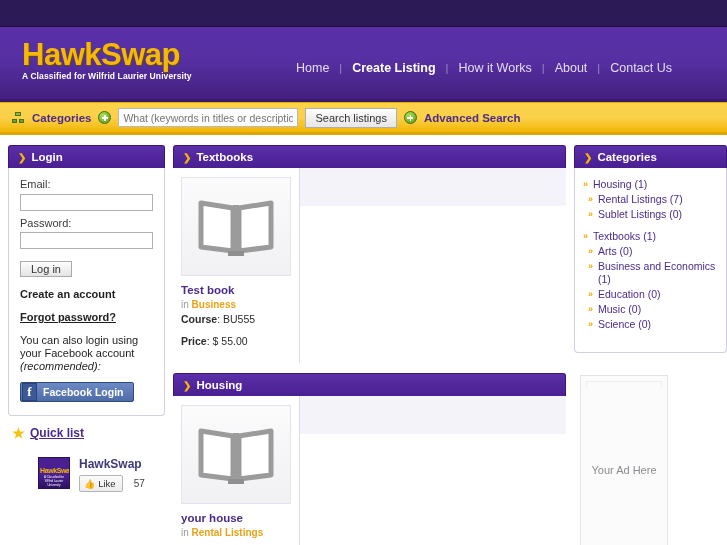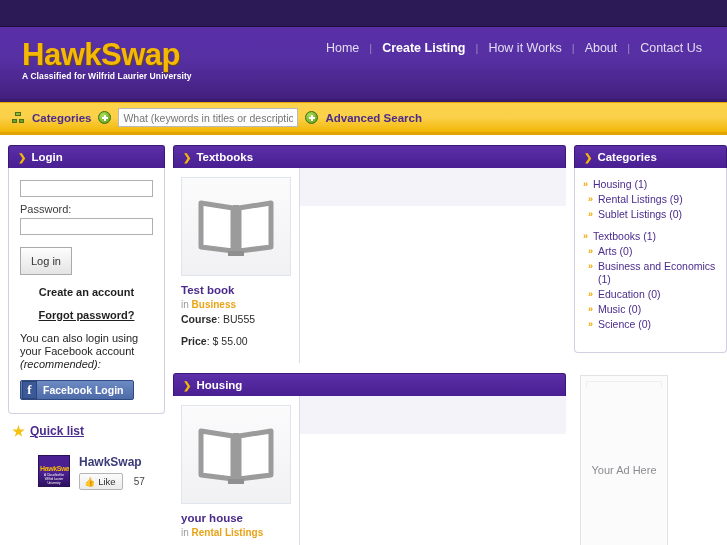--- a/index.html
+++ b/index.html
@@ -38,23 +38,23 @@
   .brand-sub {
     font-size: 8.5px;
     font-weight: bold;
     color: #ffffff;
     margin-top: -2px;
     letter-spacing: 0.1px;
   }
   .nav {
     position: absolute;
     right: 18px;
-    top: 12px;
+    top: 32px;
     width: 420px;
-    text-align: right;
+    text-align: left;
     font-size: 12.5px;
     color: #e3dcf2;
     line-height: 19px;
   }
   .nav a {
     color: #e3dcf2;
     text-decoration: none;
     padding: 0 7px;
   }
   .nav a.active { color: #ffffff; font-weight: bold; }
@@ -157,38 +157,37 @@
     width: 100%; height: 17px;
     border: 1px solid #b0b0b0;
     background: #fff;
     margin-bottom: 6px;
     font-family: "Liberation Sans", sans-serif;
     font-size: 11px;
     padding: 0 3px;
   }
   .login-btn {
     margin-top: 6px;
-    height: 28px;
+    height: 16px;
     padding: 0 10px;
     font-size: 11px;
     background: linear-gradient(to bottom,#fdfdfd,#e4e4e4);
     border: 1px solid #aaa;
     color: #333;
     font-family: "Liberation Sans", sans-serif;
     cursor: pointer;
   }
   .login-link {
     display: block;
     font-size: 11px;
     font-weight: bold;
     color: #1f1f1f;
     margin-top: 11px;
     text-decoration: none;
     cursor: pointer;
-    text-align: center;
   }
   .login-link.underline { text-decoration: underline; }
   .fb-note {
     font-size: 11px;
     font-weight: normal;
     color: #1f1f1f;
     margin-top: 11px;
     line-height: 13px;
   }
   .fb-note em { font-style: italic; }
@@ -343,33 +342,35 @@
 
 <div class="searchbar">
   <span class="cat-icon">
       <i class="t"></i>
       <i class="l"></i>
       <i class="r"></i>
     </span>
   <span class="cat-label">Categories</span>
   <span class="plus-icon"></span>
   <input class="search-input" type="text" placeholder="What (keywords in titles or descriptions)" style="">
+  <button class="search-btn">Search listings</button>
   <span class="plus-icon"></span>
   <a class="adv-search" href="#">Advanced Search</a>
 </div>
 
 <div class="page">
 
   <div class="col-left">
     <div class="panel">
       <div class="panel-head">
         <span class="chev">❯</span>
         <span>Login</span>
       </div>
       <div class="panel-body login-body">
+        <div class="field-label">Email:</div>
         <input class="text-input" type="text" style="">
         <div class="field-label">Password:</div>
         <input class="text-input" type="password" style="">
         <button class="login-btn">Log in</button>
         <a class="login-link" href="#">Create an account</a>
         <a class="login-link underline" href="#">Forgot password?</a>
         <div class="fb-note">
           <div>You can also login using</div>
           <div>your Facebook account</div>
           <em>(recommended):</em>
@@ -473,21 +474,21 @@
       </div>
       <div class="panel-body cats-body">
 
         <div class="cat-group">
           <div class="cat-row parent">
             <span class="arr">»</span>
             <a href="#">Housing (1)</a>
           </div>
           <div class="cat-row child">
             <span class="arr">»</span>
-            <a href="#">Rental Listings (9)</a>
+            <a href="#">Rental Listings (7)</a>
           </div>
           <div class="cat-row child">
             <span class="arr">»</span>
             <a href="#">Sublet Listings (0)</a>
           </div>
         </div>
 
         <div class="cat-group">
           <div class="cat-row parent">
             <span class="arr">»</span>

